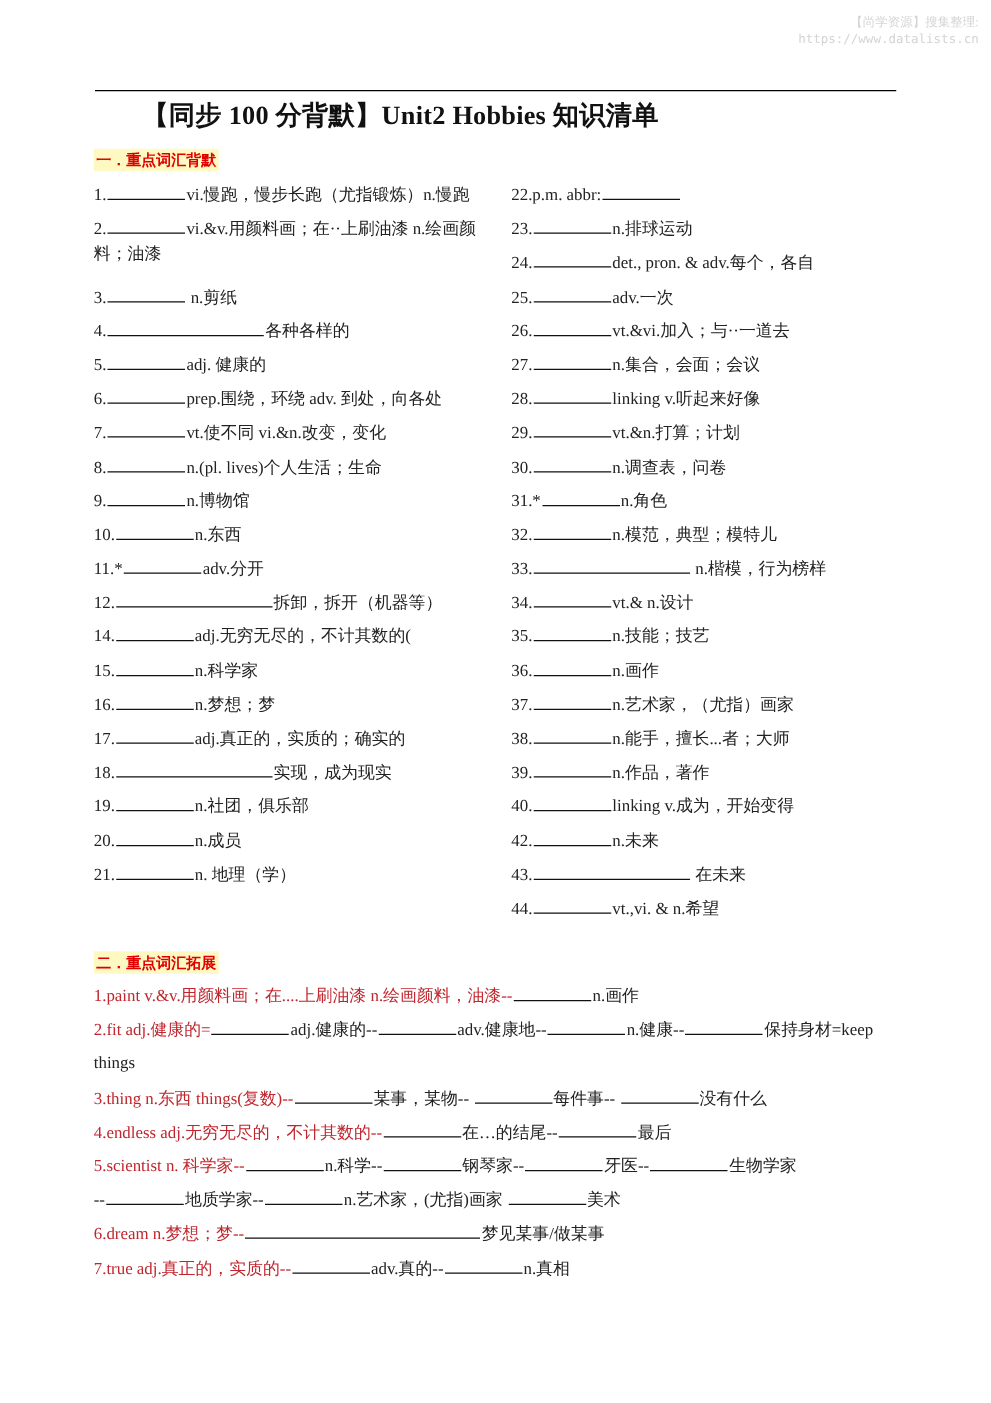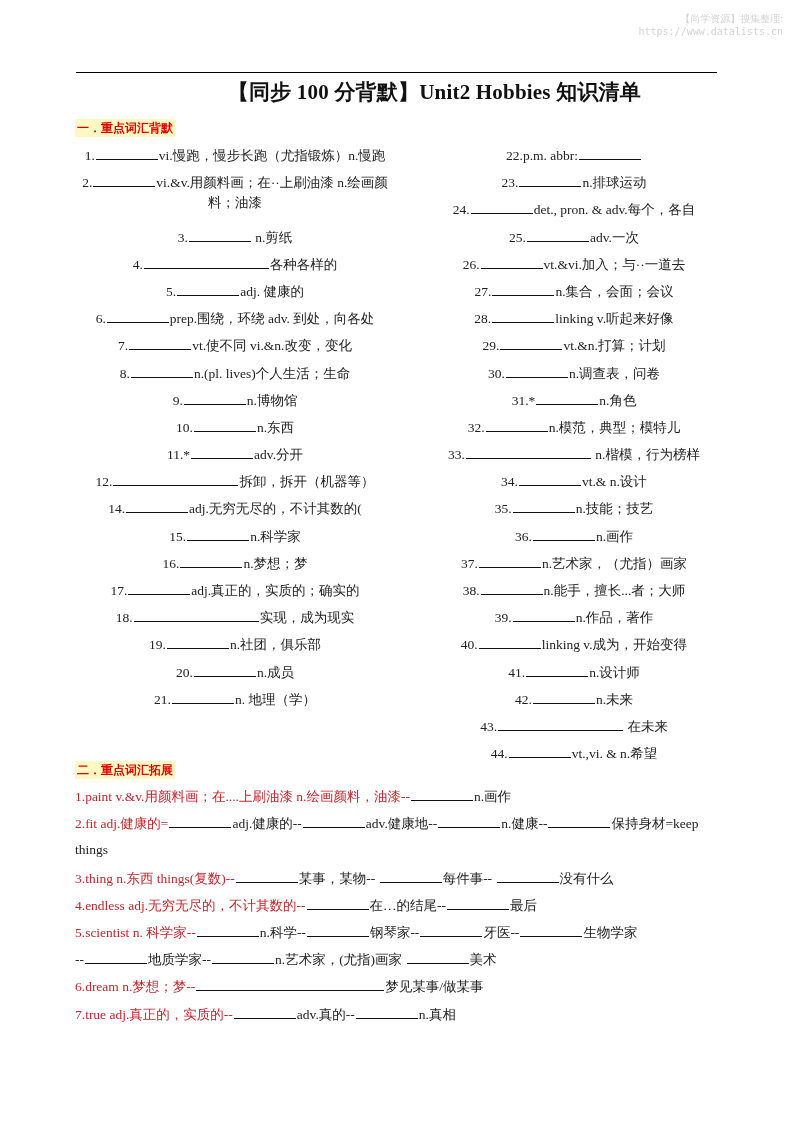--- a/index.html
+++ b/index.html
@@ -12,29 +12,29 @@
     position: absolute; right: 10px; top: 12px; text-align: right;
     color: #d4d4d4; font-size: 10px; line-height: 13px;
     font-family: "DejaVu Sans Mono", monospace;
   }
   .watermark .wm1 { font-family: Liberation Serif, serif; }
   .top-rule {
     position: absolute; left: 76px; top: 72px; width: 641px; height: 0;
     border-top: 1px solid #000;
   }
   .doc-title {
-    position: absolute; left: 0; width: 641px; top: 78px; text-align: right;
+    position: absolute; left: 0; width: 641px; top: 78px; text-align: center;
     font-size: 21px; font-weight: bold; color: #111; letter-spacing: 0.2px;
   }
   .section-heading {
     position: absolute; left: 75px; height: 18px; line-height: 18px;
     background: #fef9c3; color: #e00000; font-weight: bold;
     font-family: "DejaVu Sans", sans-serif; font-size: 12px; padding: 0 2px;
   }
-  .col { position: absolute; font-size: 13.5px; text-align: center; }
+  .col { position: absolute; font-size: 13.5px; }
   .col-left { left: 75px; top: 145px; width: 320px; }
   .col-right { left: 409px; top: 145px; width: 330px; }
   .item { height: 27.2px; line-height: 20px; white-space: nowrap; }
   .item.wrap2 { height: 54.4px; white-space: normal; }
   .blank {
     display: inline-block; border-bottom: 1px solid #111;
     height: 14px; vertical-align: baseline; margin: 0 1px;
   }
   .b62 { width: 62px; }
   .b125 { width: 125px; }
@@ -93,21 +93,20 @@
   <div class="item"><span>31.*</span><span class="blank b62"></span><span>n.角色</span></div>
   <div class="item"><span>32.</span><span class="blank b62"></span><span>n.模范，典型；模特儿</span></div>
   <div class="item"><span>33.</span><span class="blank b125"></span><span> n.楷模，行为榜样</span></div>
   <div class="item"><span>34.</span><span class="blank b62"></span><span>vt.&amp; n.设计</span></div>
   <div class="item"><span>35.</span><span class="blank b62"></span><span>n.技能；技艺</span></div>
   <div class="item"><span>36.</span><span class="blank b62"></span><span>n.画作</span></div>
   <div class="item"><span>37.</span><span class="blank b62"></span><span>n.艺术家，（尤指）画家</span></div>
   <div class="item"><span>38.</span><span class="blank b62"></span><span>n.能手，擅长...者；大师</span></div>
   <div class="item"><span>39.</span><span class="blank b62"></span><span>n.作品，著作</span></div>
   <div class="item"><span>40.</span><span class="blank b62"></span><span>linking v.成为，开始变得</span></div>
-  <div class="item"><span>41.</span><span class="blank b62"></span><span>n.设计师</span></div>
   <div class="item"><span>42.</span><span class="blank b62"></span><span>n.未来</span></div>
   <div class="item"><span>43.</span><span class="blank b125"></span><span> 在未来</span></div>
   <div class="item"><span>44.</span><span class="blank b62"></span><span>vt.,vi. &amp; n.希望</span></div>
 </div>
 
 <div class="section-heading" style="top:761px;">二．重点词汇拓展</div>
 
 <div class="ext">
   <div class="row">
     <span class="red">1.paint v.&amp;v.用颜料画；在....上刷油漆 n.绘画颜料，油漆--</span><span class="blank b62"></span><span class="blk">n.画作</span>

